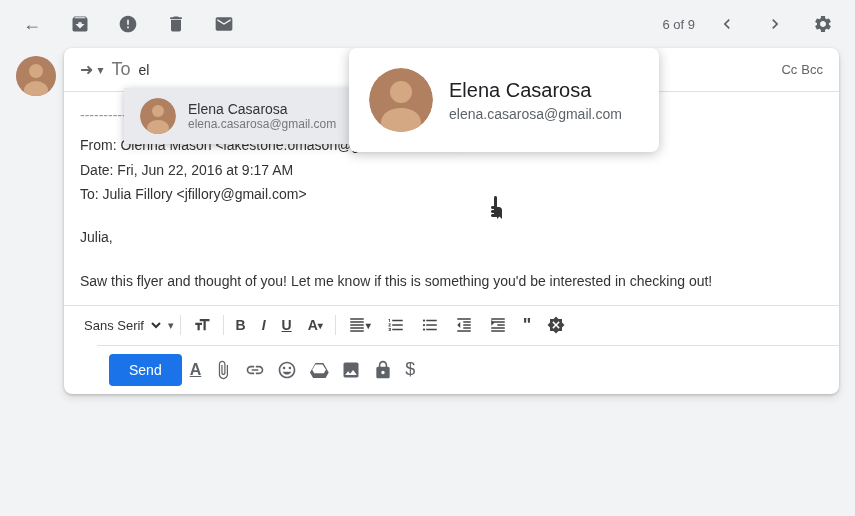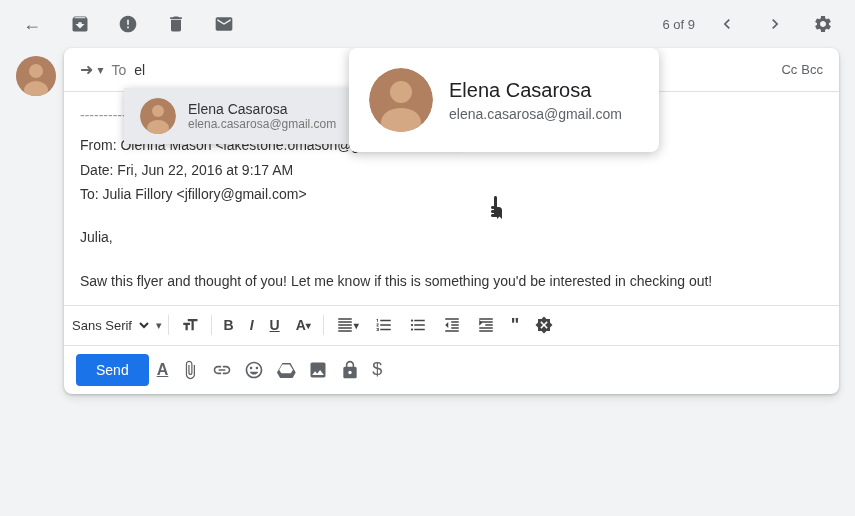--- a/index.html
+++ b/index.html
@@ -100,21 +100,21 @@
       margin-right: 4px;
     }
     .chevron-down {
       color: #5f6368;
       font-size: 12px;
       margin-right: 8px;
       cursor: pointer;
     }
     .to-label {
       color: #777;
-      font-size: 14px;
+      font-size: 18px;
       margin-right: 8px;
     }
     .to-input {
       border: none;
       outline: none;
       font-size: 14px;
       color: #333;
       flex: 1;
     }
     .cc-bcc-links {
@@ -136,21 +136,21 @@
     }
     .email-body .from-line { color: #333; margin-bottom: 2px; }
     .email-body .meta-line { margin-bottom: 2px; }
     .separator { color: #999; margin-bottom: 8px; }
     .message-text { margin-top: 20px; }
 
     
     .format-toolbar {
       display: flex;
       align-items: center;
-      padding: 4px 0;
+      padding: 4px 12px;
       border-top: 1px solid #e0e0e0;
       gap: 4px;
       flex-wrap: wrap;
       min-height: 40px;
     }
     .format-btn {
       padding: 4px 6px;
       border: none;
       background: none;
       cursor: pointer;
@@ -177,20 +177,21 @@
       margin: 0 2px;
     }
 
     
     .bottom-bar {
       display: flex;
       align-items: center;
       padding: 8px 12px;
       border-top: 1px solid #e0e0e0;
       gap: 8px;
+      margin-left: 33px;
     }
     .send-btn {
       background: #1a73e8;
       color: #fff;
       border: none;
       border-radius: 4px;
       padding: 8px 20px;
       font-size: 14px;
       font-weight: 500;
       cursor: pointer;

